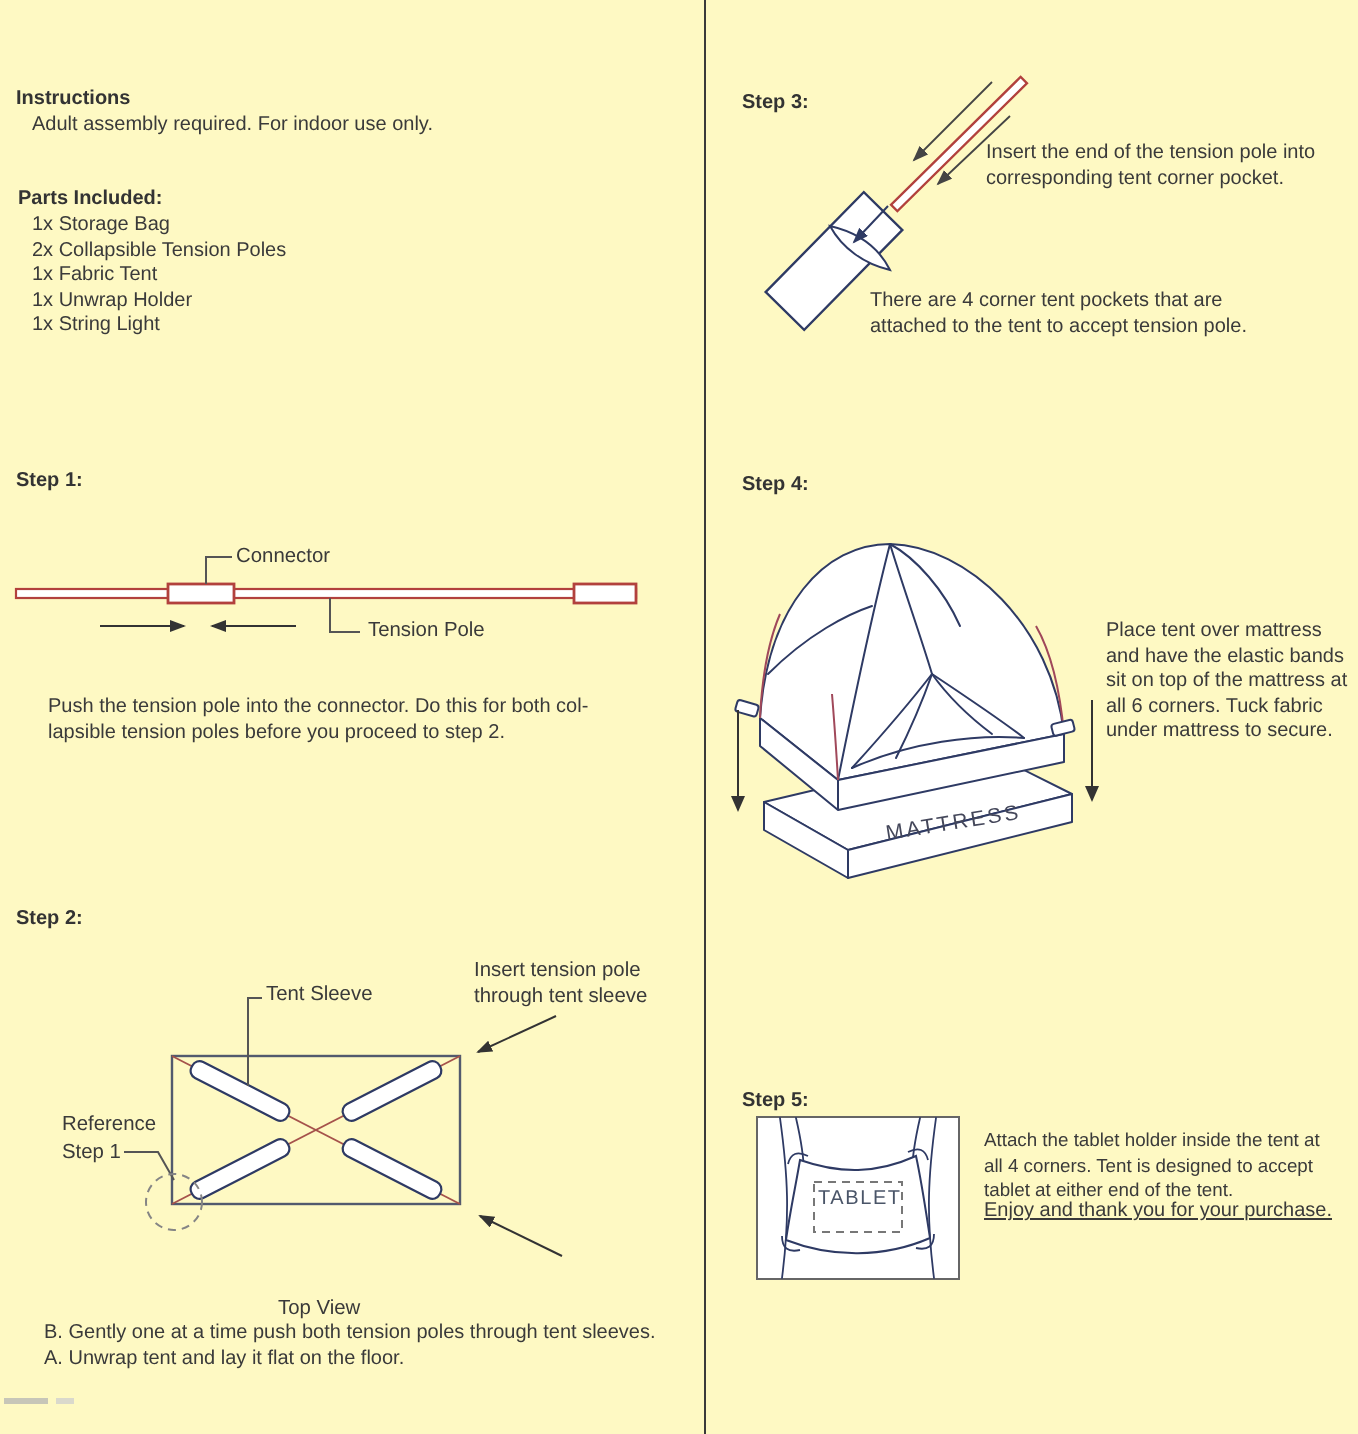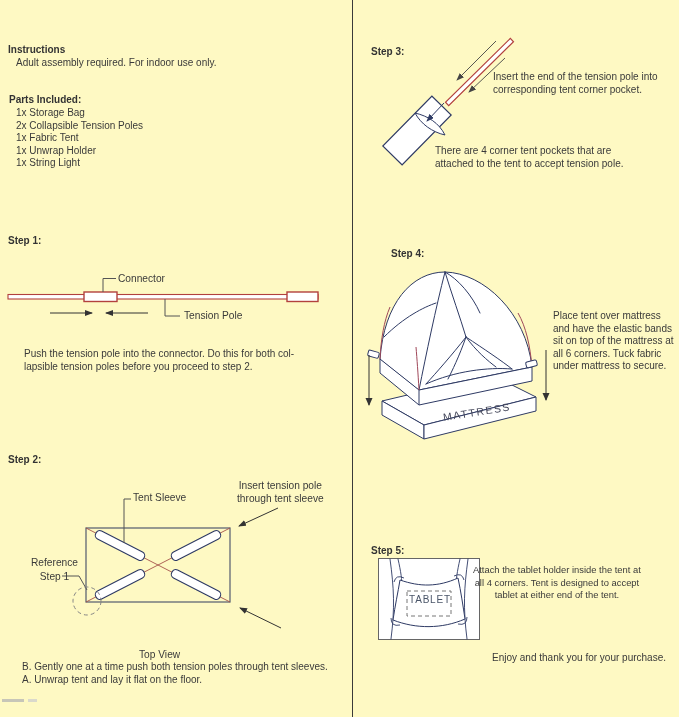--- a/index.html
+++ b/index.html
@@ -5,21 +5,21 @@
   html,body{margin:0;padding:0;background:#fff;}
   .page{
     position:relative;width:679px;height:717px;background:#fef9c3;
     font-family:"Liberation Sans","DejaVu Sans",sans-serif;color:#3a3a3a;
     overflow:hidden;
   }
   .abs{position:absolute;}
   .h{font-size:10px;font-weight:bold;color:#333;}
   .body{font-size:10px;line-height:12.6px;}
   .pre{white-space:pre;}
-  .dlabel{font-size:10.2px;color:#3a3a3a;text-align:center;}
+  .dlabel{font-size:10.2px;color:#3a3a3a;}
   .divider{position:absolute;left:352px;top:0;width:1px;height:717px;background:#3a3a3a;}
   svg.abs{overflow:visible;}
   .mattress-label{
     font-size:10.5px;letter-spacing:1.5px;color:#44475a;
     transform:rotate(-9deg);transform-origin:left center;
   }
   .tablet-label{font-size:10px;letter-spacing:0.8px;color:#4a5568;}
   .fineprint{display:flex;gap:4px;align-items:center;opacity:.75;}
   .fineprint .seg1{width:22px;height:3px;background:#b5b5b5;}
   .fineprint .seg2{width:9px;height:3px;background:#cfcfcf;}
@@ -123,21 +123,21 @@
     <line x1="89" y1="78" x2="72" y2="96" stroke="#2e3a64" stroke-width="1" marker-end="url(#a3n)"></line>
     <rect x="79" y="44.75" width="91" height="4.5" fill="#fff" stroke="#b2413d" stroke-width="1.2" transform="rotate(-44.6 124.5 47)"></rect>
     <line x1="141" y1="16" x2="102" y2="55" stroke="#444" stroke-width="0.9" marker-end="url(#a3g)"></line>
     <line x1="150" y1="33" x2="114" y2="67" stroke="#444" stroke-width="0.9" marker-end="url(#a3g)"></line>
   </svg>
   <div class="abs body pre" style="left:493px;top:71px;">Insert the end of the tension pole into
 corresponding tent corner pocket.</div>
   <div class="abs body pre" style="left:435px;top:145px;">There are 4 corner tent pockets that are
 attached to the tent to accept tension pole.</div>
 
-  <div class="abs h" style="left:371px;top:248px;margin-left:20px;">Step 4:</div>
+  <div class="abs h" style="left:371px;top:237px;">Step 4:</div>
 
   <svg class="abs" style="left:360px;top:255px;" width="200" height="190" viewBox="0 0 200 190">
     <defs>
       <marker id="a4" markerWidth="10" markerHeight="10" refX="7" refY="3.5" orient="auto" markerUnits="userSpaceOnUse">
         <path d="M0,0 L8,3.5 L0,7 Z" fill="#333"></path>
       </marker>
     </defs>
 
     <g fill="#fff" stroke="#2e3a64" stroke-width="1" stroke-linejoin="round">
       <path d="M22,146 L64,170 L176,142 L132,120 Z"></path>
@@ -197,18 +197,18 @@
     <path d="M22,22 C42,29 60,29 80,20 C83,34 85,48 87,61 C64,71 38,71 15,62 C17,48 20,34 22,22 Z" fill="#fff" stroke="#2e3a64" stroke-width="1"></path>
     <g fill="none" stroke="#2e3a64" stroke-width="0.9">
       <path d="M16,24 q2,-8 10,-4"></path>
       <path d="M86,22 q-2,-8 -10,-4"></path>
       <path d="M13,60 q0,9 9,7"></path>
       <path d="M89,59 q0,9 -9,7"></path>
     </g>
     <rect x="29" y="33" width="44" height="25" fill="none" stroke="#777" stroke-width="1" stroke-dasharray="4 3"></rect>
   </svg>
   <div class="abs tablet-label" style="left:409px;top:594px;">TABLET</div>
-  <div class="abs body pre" style="left:473px;top:564px;font-size:9.4px;text-align:center;">Attach the tablet holder inside the tent at
+  <div class="abs body pre" style="left:492px;top:564px;font-size:9.4px;">Attach the tablet holder inside the tent at
 all 4 corners. Tent is designed to accept
 tablet at either end of the tent.</div>
-  <div class="abs body" style="left:492px;top:652px;">Enjoy and thank you for your purchase.</div>
+  <div class="abs body" style="left:492px;top:600px;text-decoration:underline;">Enjoy and thank you for your purchase.</div>
 
 </div>
 
 </body></html>

